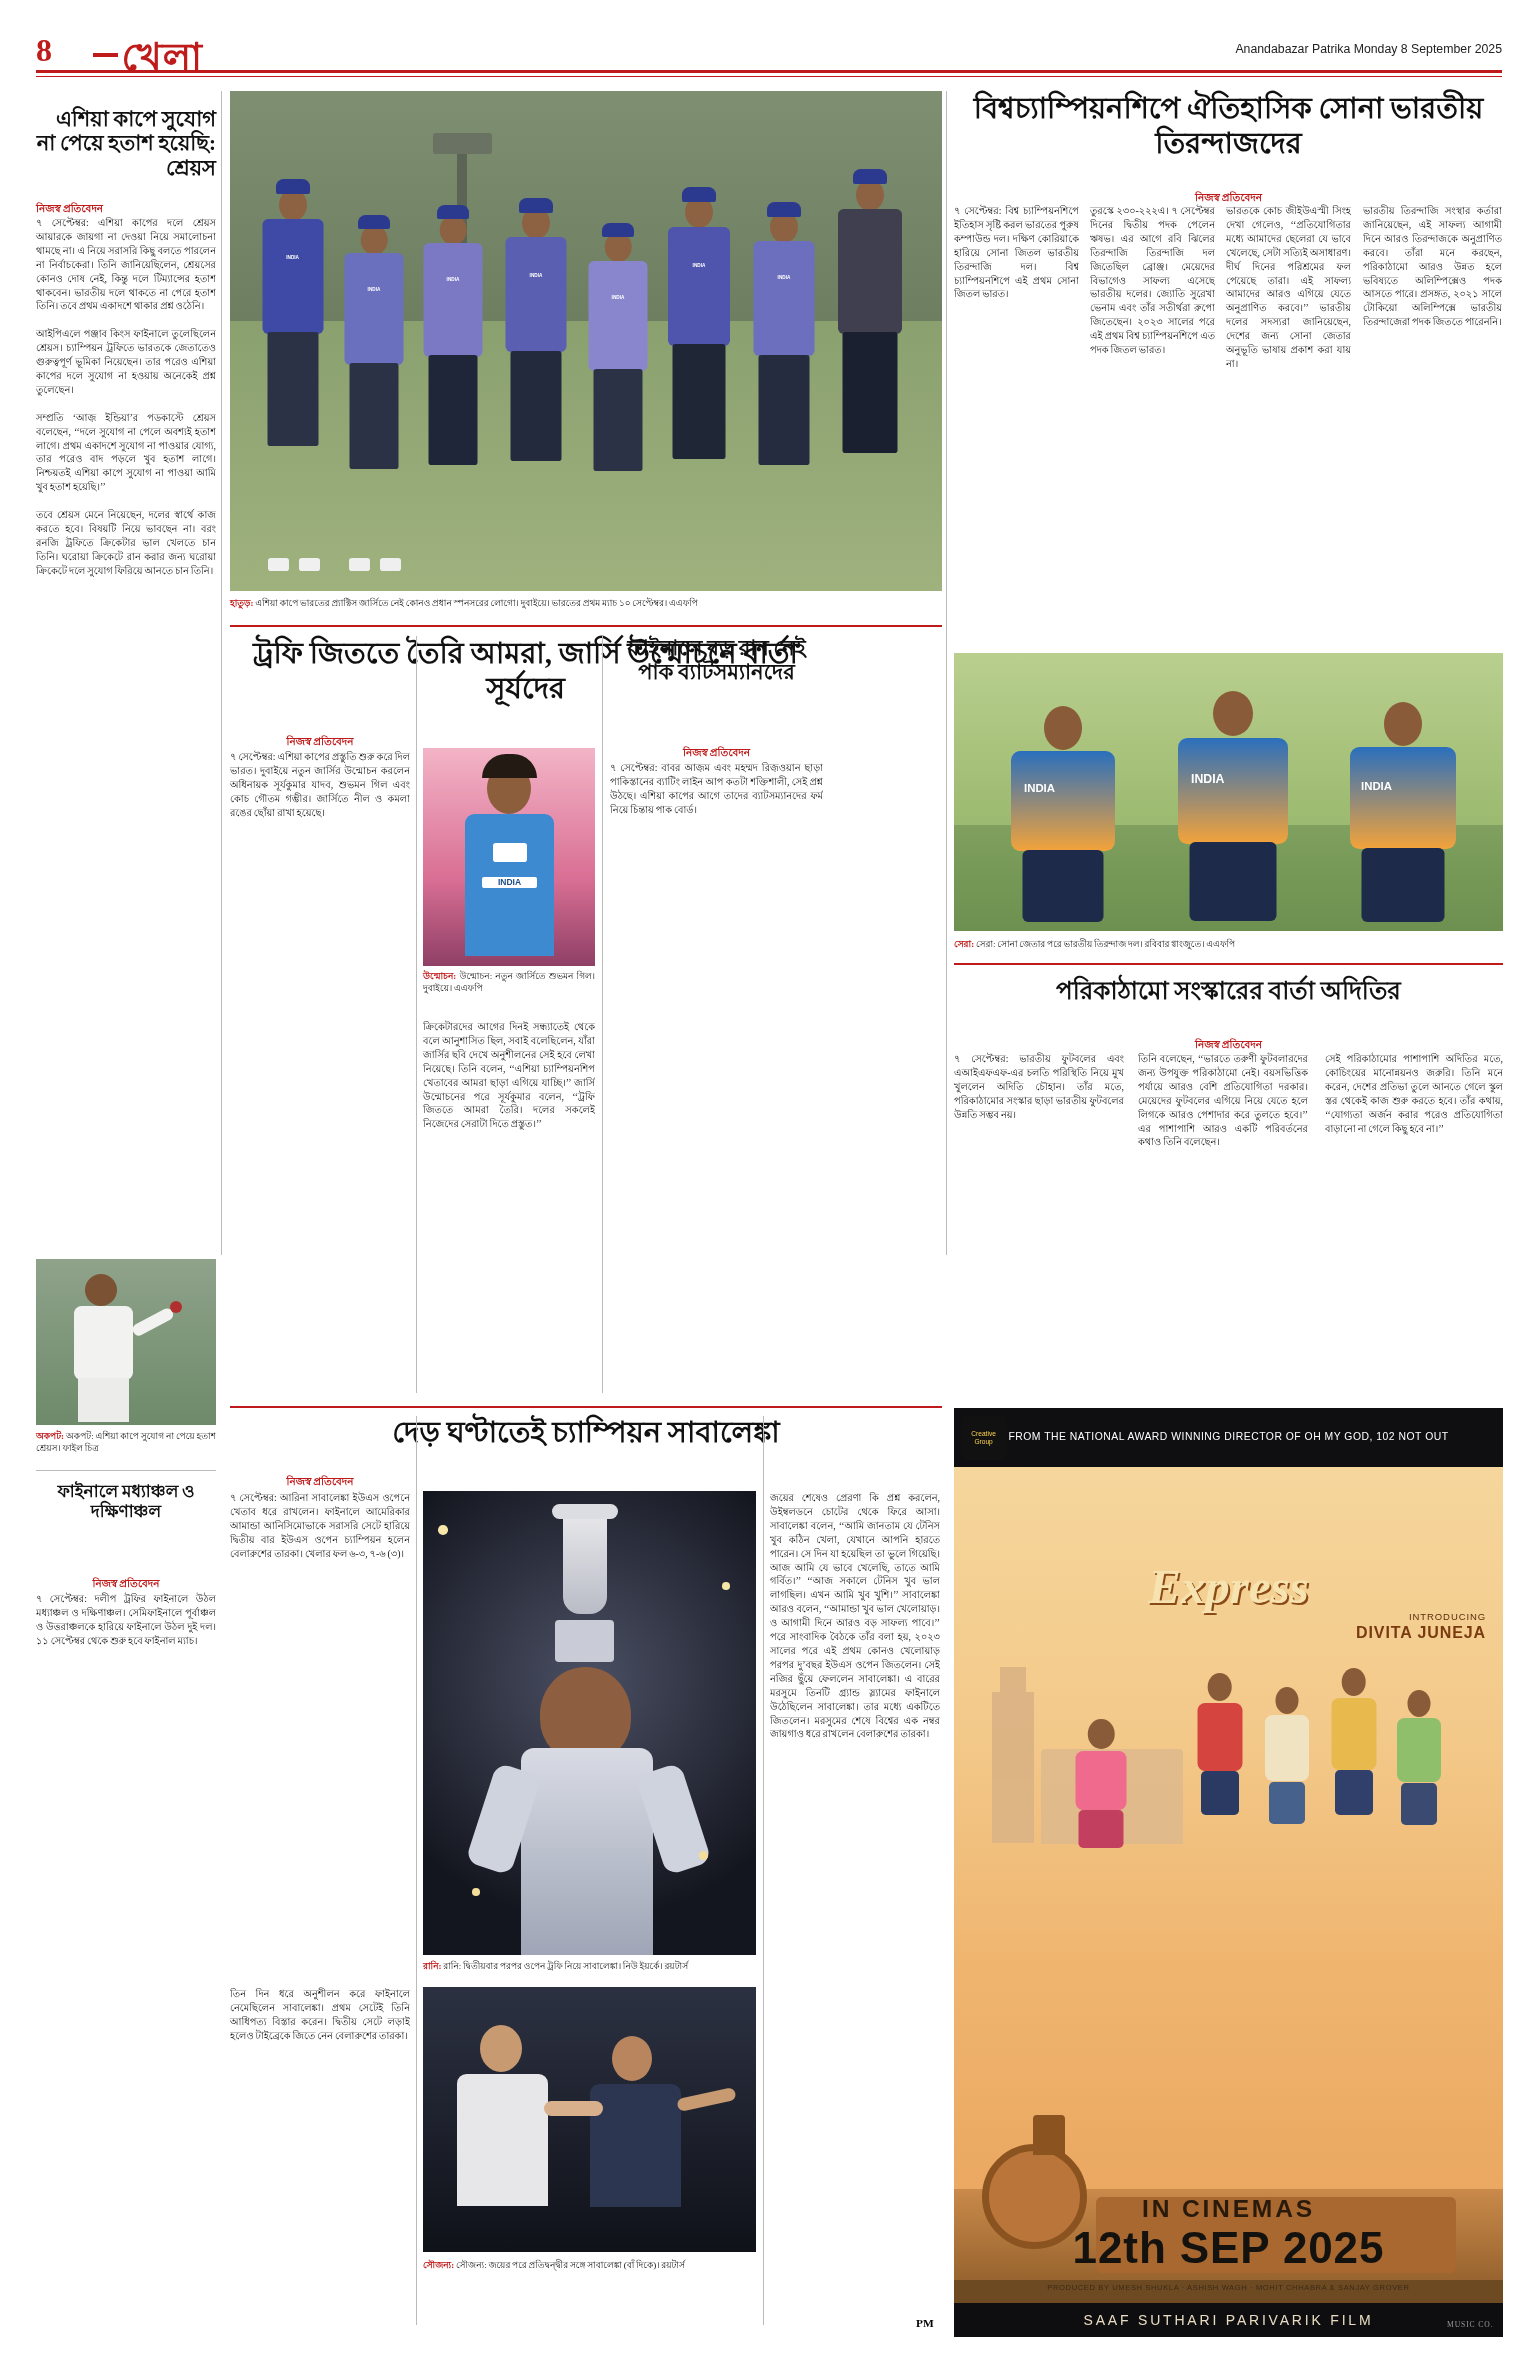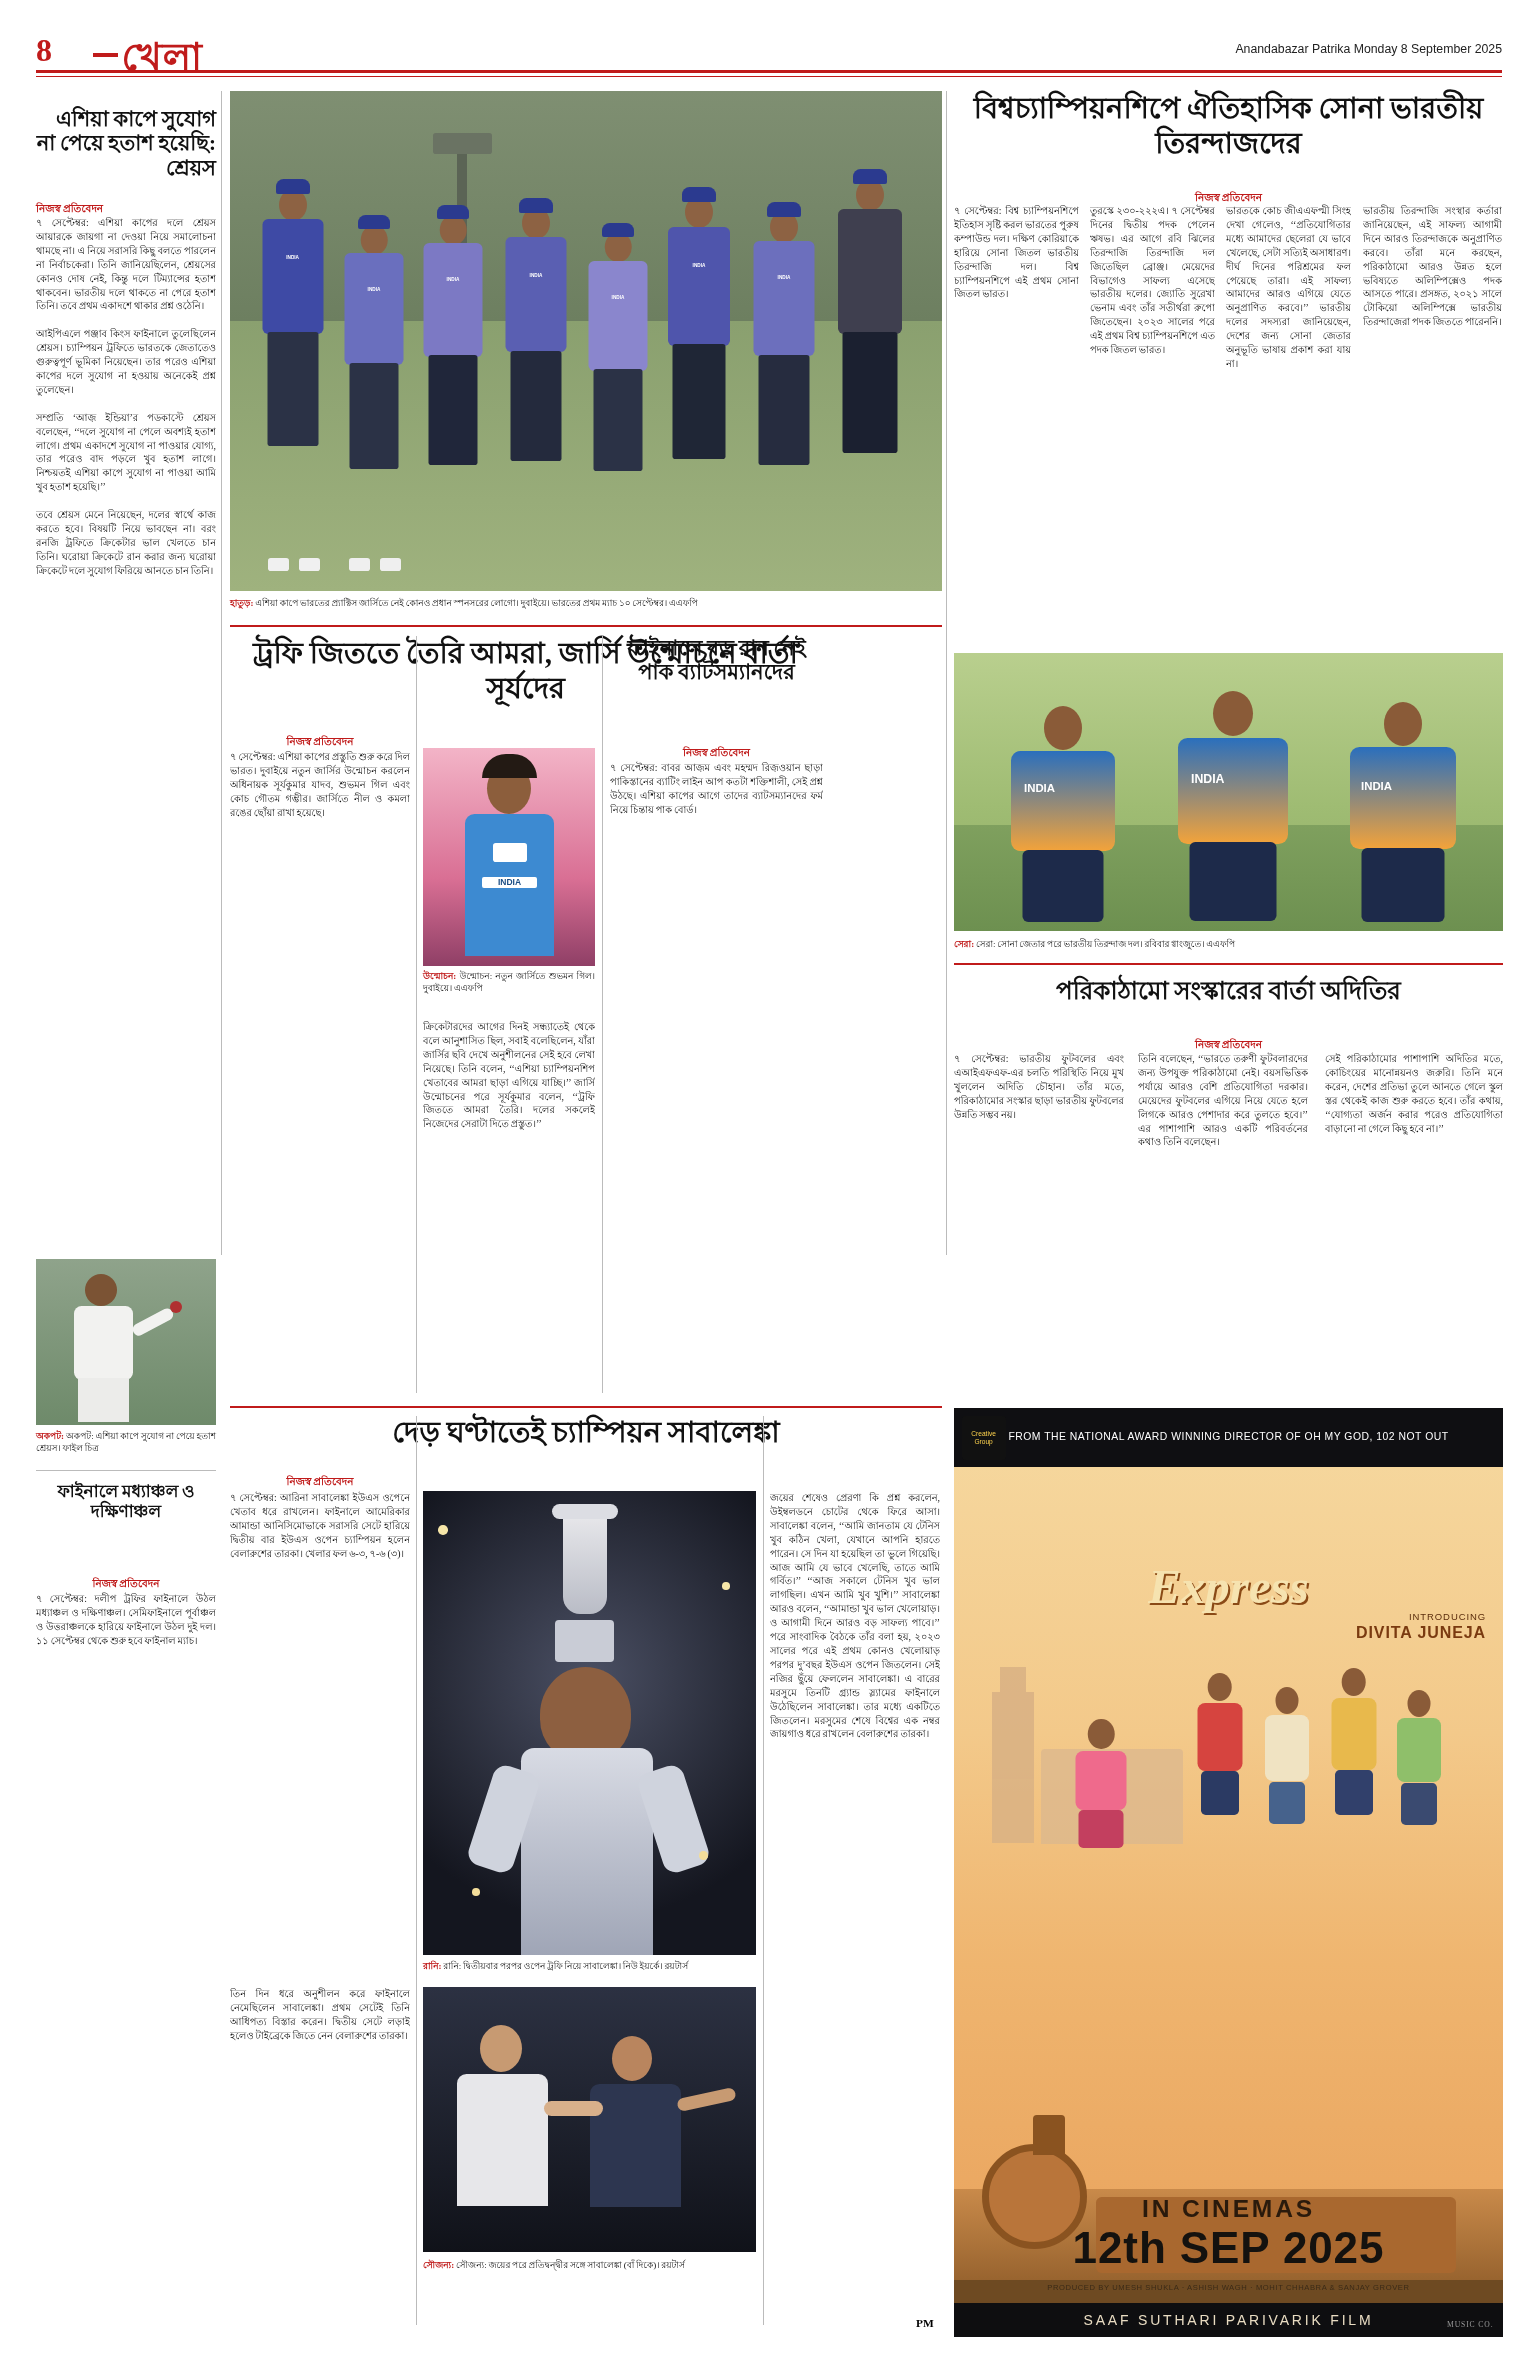--- a/index.html
+++ b/index.html
@@ -297,21 +297,21 @@
   <div class="col byline" style="left:610px;top:740px;width:213px;">নিজস্ব প্রতিবেদন</div>
   <div class="col" style="left:610px;top:761px;width:213px;height:625px;overflow:hidden;white-space:pre-wrap;">৭ সেপ্টেম্বর: বাবর আজ়ম এবং মহম্মদ রিজ়ওয়ান ছাড়া পাকিস্তানের ব্যাটিং লাইন আপ কতটা শক্তিশালী, সেই প্রশ্ন উঠছে। এশিয়া কাপের আগে তাদের ব্যাটসম্যানদের ফর্ম নিয়ে চিন্তায় পাক বোর্ড।</div>
 
   <div class="vline" style="left:946px;top:91px;height:1164px;"></div>
 
   <div class="col hl head-xl center" style="left:954px;top:91px;width:549px;line-height:1.22;">বিশ্বচ্যাম্পিয়নশিপে ঐতিহাসিক সোনা ভারতীয় তিরন্দাজদের</div>
   <div class="col byline" style="left:954px;top:185px;width:549px;">নিজস্ব প্রতিবেদন</div>
 
   <div class="col" style="left:954px;top:204px;width:125px;height:435px;overflow:hidden;white-space:pre-wrap;">৭ সেপ্টেম্বর: বিশ্ব চ্যাম্পিয়নশিপে ইতিহাস সৃষ্টি করল ভারতের পুরুষ কম্পাউন্ড দল। দক্ষিণ কোরিয়াকে হারিয়ে সোনা জিতল ভারতীয় তিরন্দাজি দল। বিশ্ব চ্যাম্পিয়নশিপে এই প্রথম সোনা জিতল ভারত।</div>
   <div class="col" style="left:1090px;top:204px;width:125px;height:435px;overflow:hidden;">তুরস্কে ২৩০-২২২এ। ৭ সেপ্টেম্বর দিনের দ্বিতীয় পদক পেলেন ঋষভ। এর আগে রবি ঝিলের তিরন্দাজি তিরন্দাজি দল জিতেছিল ব্রোঞ্জ। মেয়েদের বিভাগেও সাফল্য এসেছে ভারতীয় দলের। জ্যোতি সুরেখা ভেনাম এবং তাঁর সতীর্থরা রুপো জিতেছেন। ২০২৩ সালের পরে এই প্রথম বিশ্ব চ্যাম্পিয়নশিপে এত পদক জিতল ভারত।</div>
-  <div class="col" style="left:1226px;top:204px;width:125px;height:435px;overflow:hidden;">ভারতকে কোচ জীএএফপ্মী সিংহ দেখা গেলেও, ‘‘প্রতিযোগিতার মধ্যে আমাদের ছেলেরা যে ভাবে খেলেছে, সেটা সত্যিই অসাধারণ। দীর্ঘ দিনের পরিশ্রমের ফল পেয়েছে তারা। এই সাফল্য আমাদের আরও এগিয়ে যেতে অনুপ্রাণিত করবে।’’ ভারতীয় দলের সদস্যরা জানিয়েছেন, দেশের জন্য সোনা জেতার অনুভূতি ভাষায় প্রকাশ করা যায় না।</div>
+  <div class="col" style="left:1226px;top:204px;width:125px;height:435px;overflow:hidden;">ভারতকে কোচ জীইউএস্মী সিংহ দেখা গেলেও, ‘‘প্রতিযোগিতার মধ্যে আমাদের ছেলেরা যে ভাবে খেলেছে, সেটা সত্যিই অসাধারণ। দীর্ঘ দিনের পরিশ্রমের ফল পেয়েছে তারা। এই সাফল্য আমাদের আরও এগিয়ে যেতে অনুপ্রাণিত করবে।’’ ভারতীয় দলের সদস্যরা জানিয়েছেন, দেশের জন্য সোনা জেতার অনুভূতি ভাষায় প্রকাশ করা যায় না।</div>
   <div class="col" style="left:1363px;top:204px;width:139px;height:435px;overflow:hidden;">ভারতীয় তিরন্দাজি সংস্থার কর্তারা জানিয়েছেন, এই সাফল্য আগামী দিনে আরও তিরন্দাজকে অনুপ্রাণিত করবে। তাঁরা মনে করছেন, পরিকাঠামো আরও উন্নত হলে ভবিষ্যতে অলিম্পিক্সেও পদক আসতে পারে। প্রসঙ্গত, ২০২১ সালে টোকিয়ো অলিম্পিক্সে ভারতীয় তিরন্দাজেরা পদক জিততে পারেননি।</div>
 
   <div class="photo arch-bg" style="left:954px;top:653px;width:549px;height:278px;">
     <div class="sq" style="left:0;top:62%;width:100%;height:38%;background:linear-gradient(#7fa05e,#6d9050);"></div>
 
     <div class="fig" style="left:38px;top:53px;width:142px;height:218px;">
       <div class="h" style="top:0;width:38px;height:44px;"></div>
       <div class="b" style="top:45px;width:104px;height:100px;background:linear-gradient(#2a6fbd,#f3a33a);border-radius:9.5px;"></div>
       <div class="b" style="top:144px;width:81px;height:72px;background:#1d2a4a;border-radius:5.7px;"></div>
       <div style="position:absolute;left:32px;top:76px;color:#fff;font:bold 11.4px 'Liberation Sans',sans-serif;">INDIA</div>

